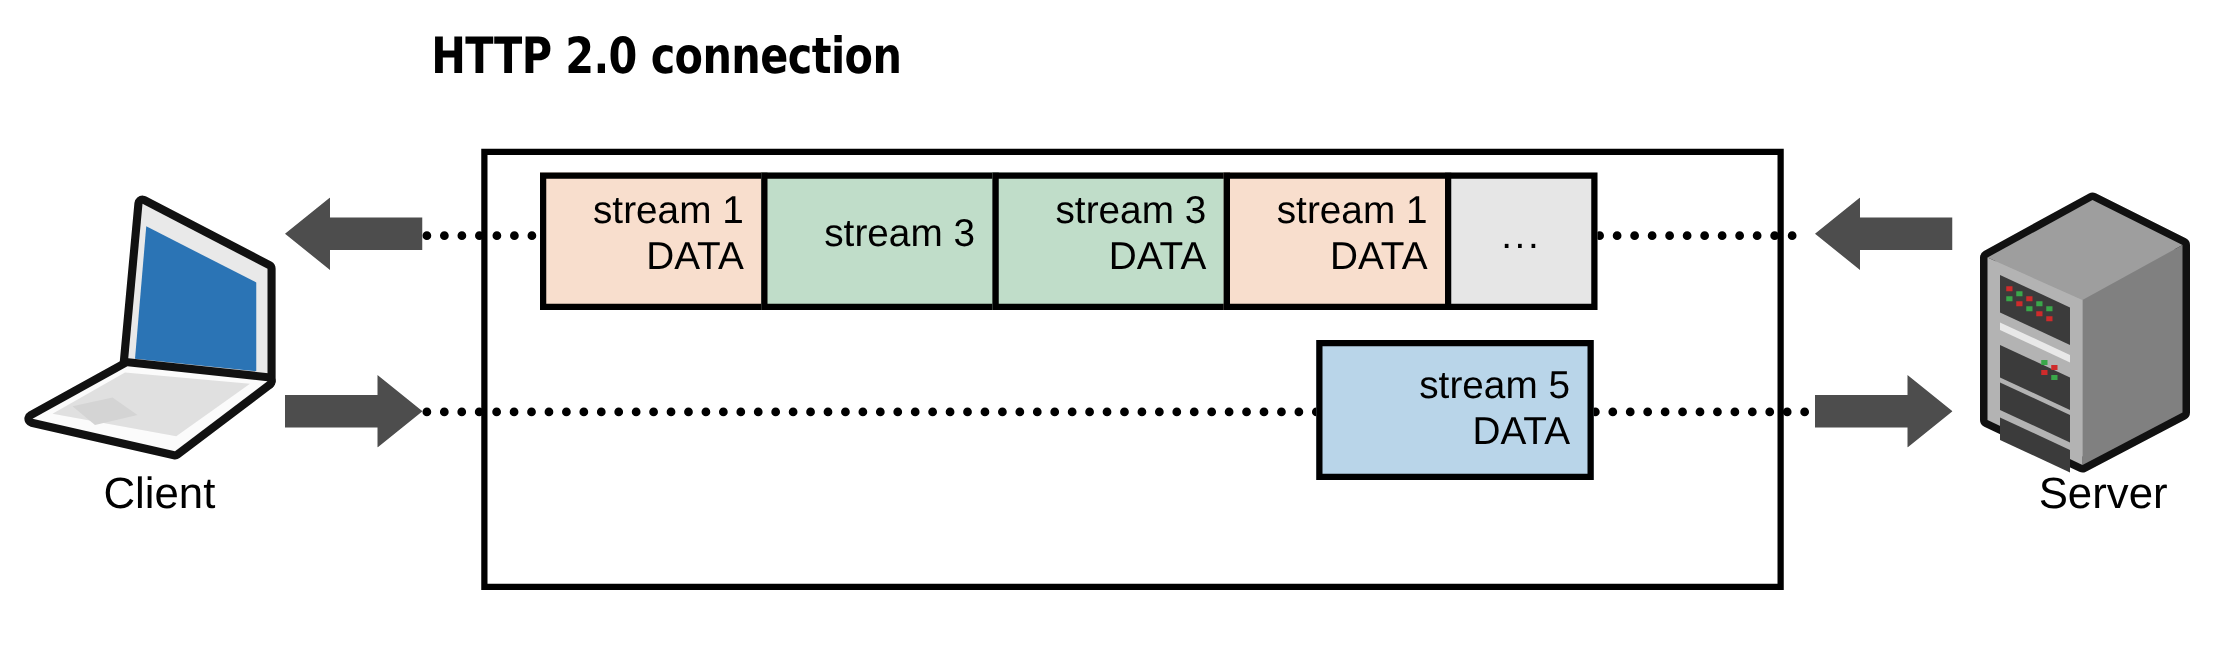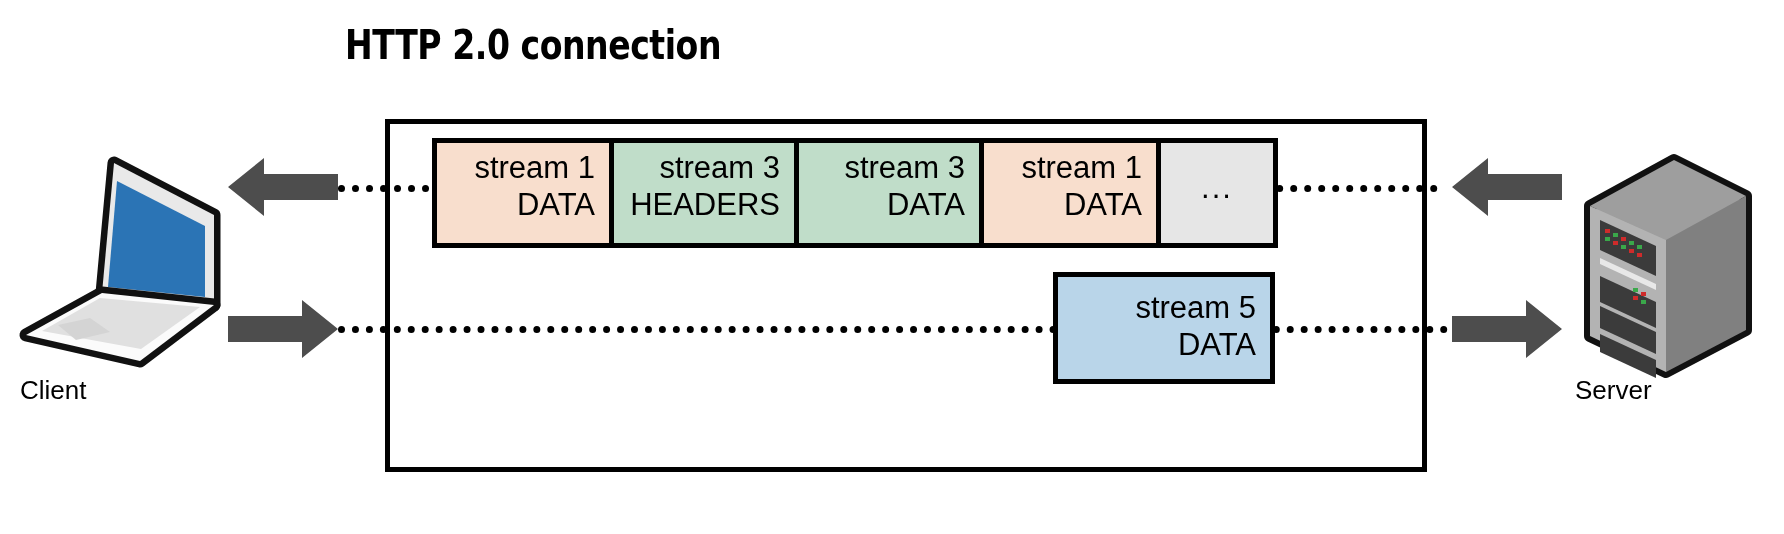--- a/index.html
+++ b/index.html
@@ -89,22 +89,23 @@
     color:#000;
     white-space:nowrap;
   }
 
   
   .arrow{position:absolute;}
 
   
   .endpoint-label{
     position:absolute;
-    font-size:26px;
-    color:#000;
+    font-size:35px;
+    color:#000;
+    text-align:center;
     white-space:nowrap;
   }
   .lbl-client{left:20px;top:375px;width:215px;}
   .lbl-server{left:1575px;top:375px;width:215px;}
 
   
   .device{position:absolute;}
   .laptop{left:14px;top:155px;}
   .server{left:1578px;top:140px;}
 </style>
@@ -120,21 +121,20 @@
 
   <div class="conn-box"></div>
 
   <div class="frame-row">
     <div class="frame" style="width: 182px; background: rgb(248, 222, 205);">
       <span class="l1">stream 1</span>
       <span class="l2">DATA</span>
     </div>
     <div class="frame" style="width: 190px; background: rgb(192, 221, 201);">
       <span class="l1">stream 3</span>
-      <span class="l2">HEADERS</span>
     </div>
     <div class="frame" style="width: 190px; background: rgb(192, 221, 201);">
       <span class="l1">stream 3</span>
       <span class="l2">DATA</span>
     </div>
     <div class="frame" style="width: 182px; background: rgb(248, 222, 205);">
       <span class="l1">stream 1</span>
       <span class="l2">DATA</span>
     </div>
     <div class="frame ellipsis" style="width: 122px; background: rgb(230, 230, 230);">

